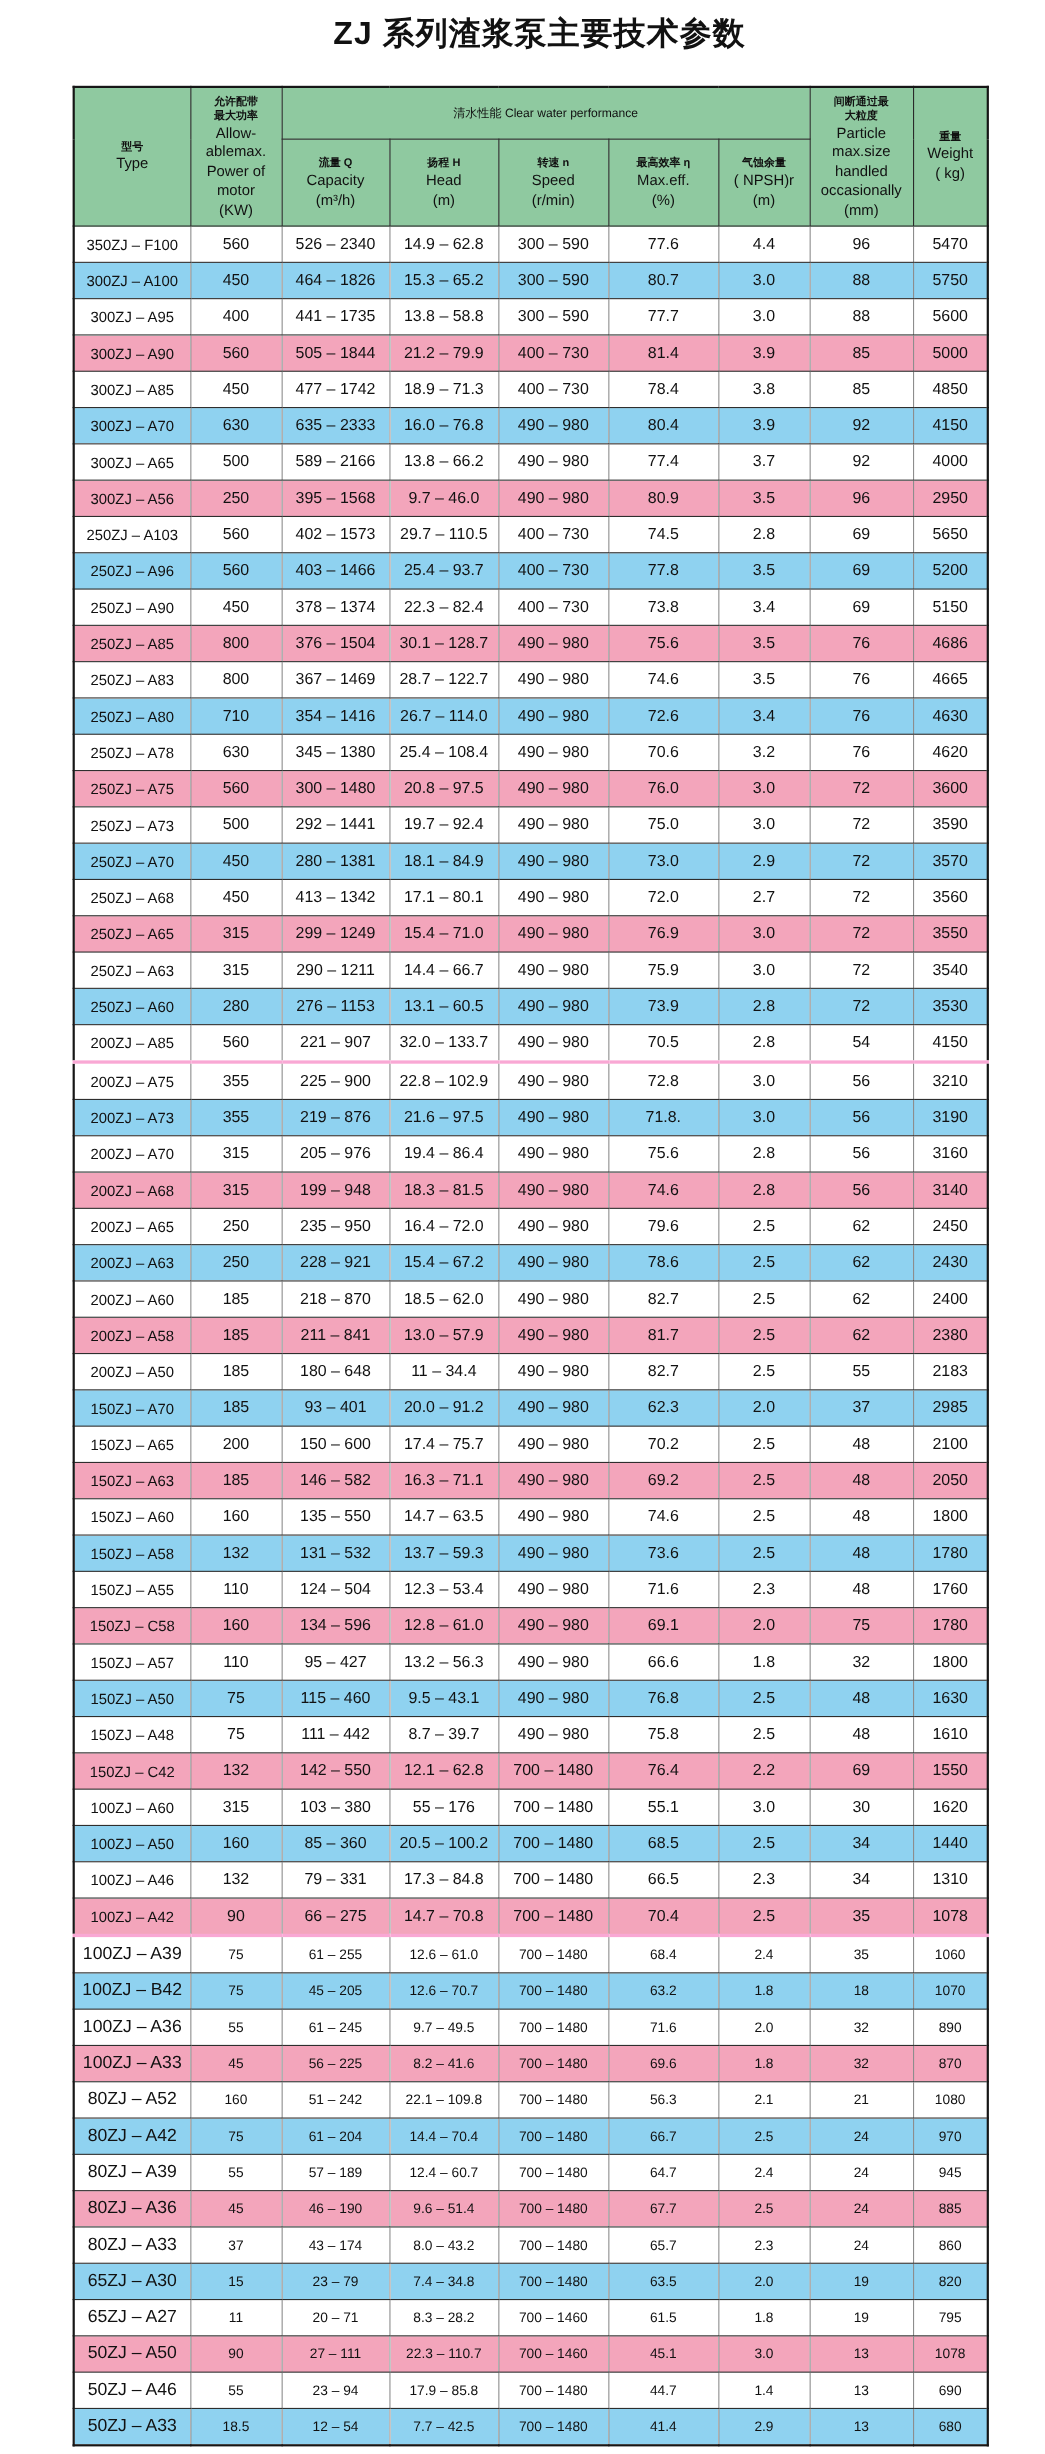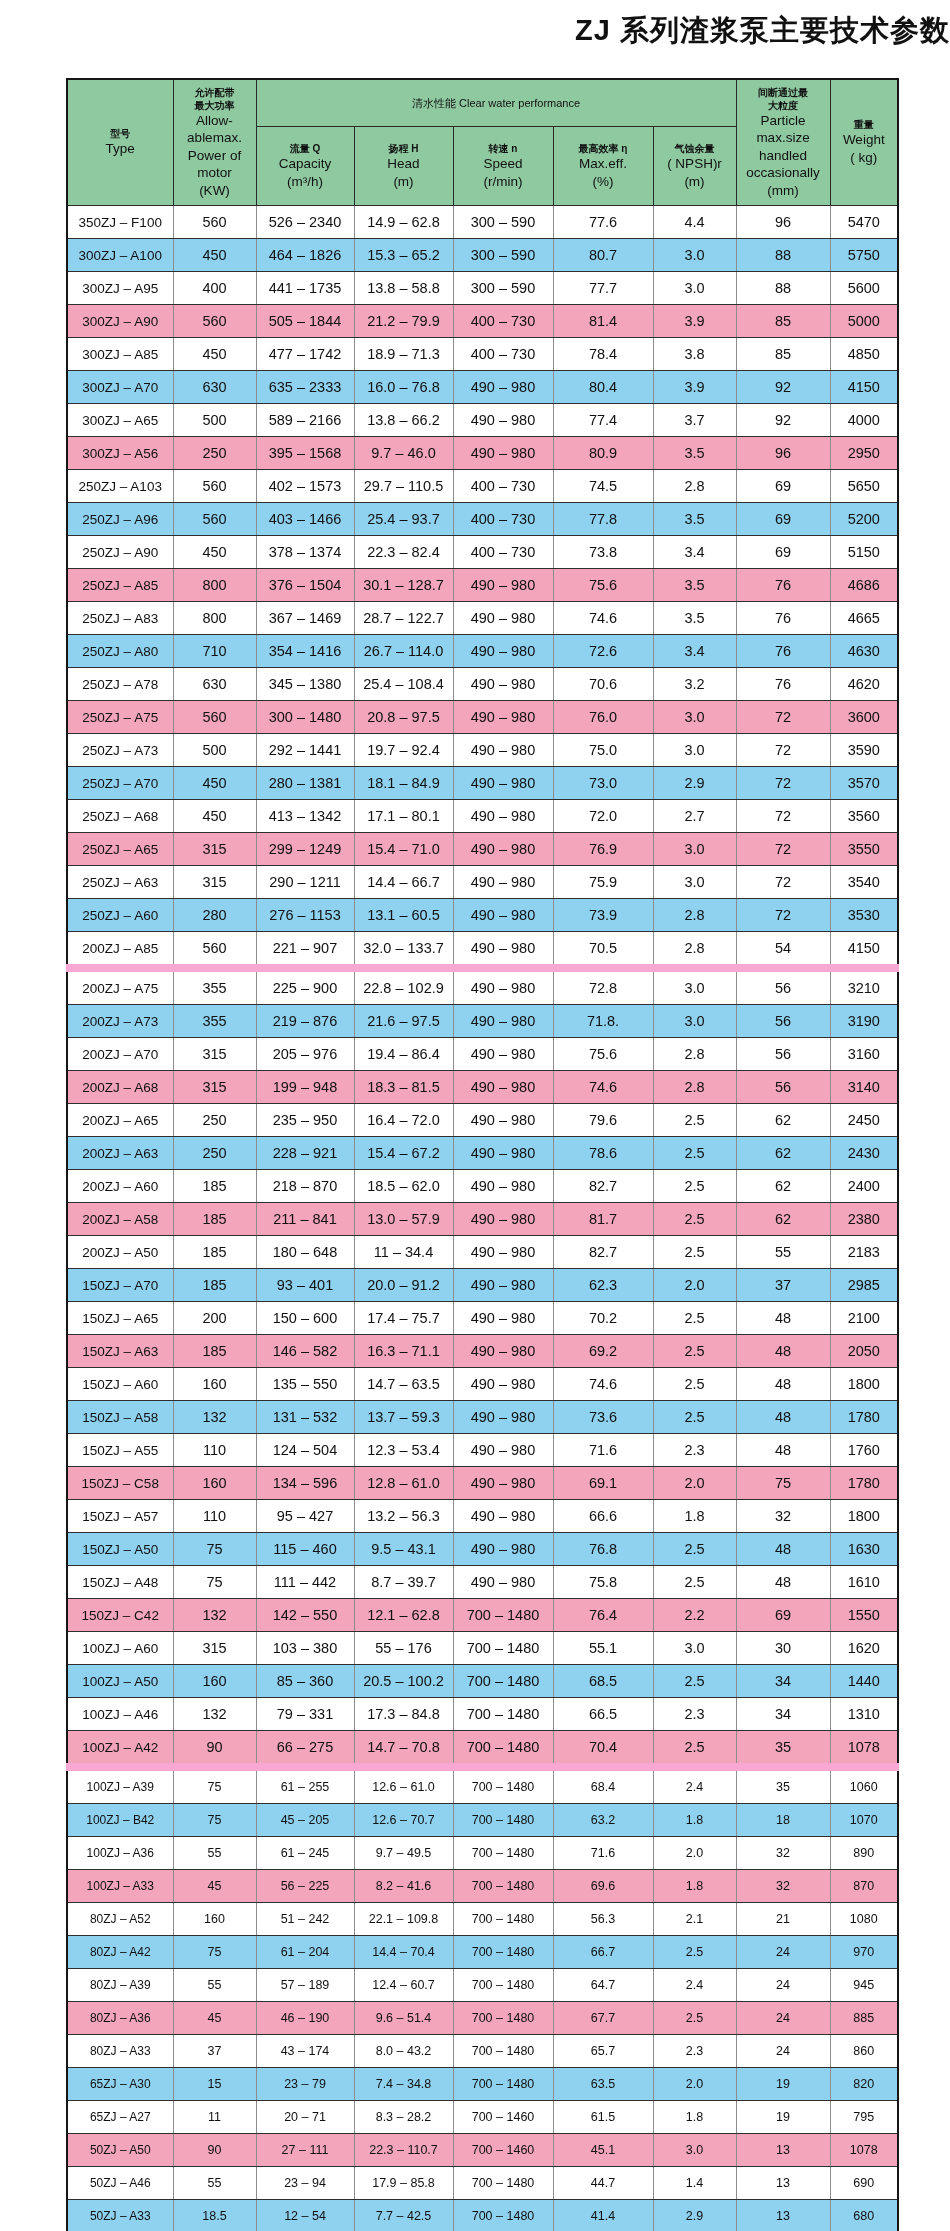--- a/index.html
+++ b/index.html
@@ -9,21 +9,21 @@
     width: 950px;
     color: #111;
     font-family: "Liberation Sans", "DejaVu Sans", sans-serif;
   }
   .page {
     width: 950px;
     min-height: 2231px;
     background: #ffffff;
   }
   .page-title {
-    text-align: right;
+    text-align: center;
     font-size: 29px;
     font-weight: bold;
     padding-top: 11px;
     letter-spacing: 1px;
     font-family: "Liberation Sans", "DejaVu Sans", sans-serif;
     padding-left: 31px;
   }
   .page-subtitle {
     text-align: center;
     font-size: 21px;
@@ -72,22 +72,22 @@
     border-right: 1px solid #8d8d8d;
     background: var(--row-white, #ffffff);
     white-space: nowrap;
     overflow: hidden;
   }
   tbody td.type-cell { font-size: 13.5px; }
   tbody tr.blue td  { background: var(--row-blue, #8fd2f0); }
   tbody tr.pink td  { background: var(--row-pink, #f3a5bb); }
   tbody tr.white td { background: var(--row-white, #ffffff); }
   tbody tr.small td { height: 30px; font-size: 12.5px; }
-  tbody tr.small td.type-cell { font-size: 12px; margin-left: 13px; }
-  tbody tr.section-end td { border-bottom: 8px solid #f9a8d4; }
+  tbody tr.small td.type-cell { font-size: 16px; margin-left: 13px; }
+  tbody tr.section-end td { border-bottom: 3px solid #f9a8d4; }
 </style>
 </head>
 <body>
 
 <div class="page">
   <div class="page-title">ZJ 系列渣浆泵主要技术参数</div>
 
   <table class="spec">
     <colgroup>
       <col class="c-type">

